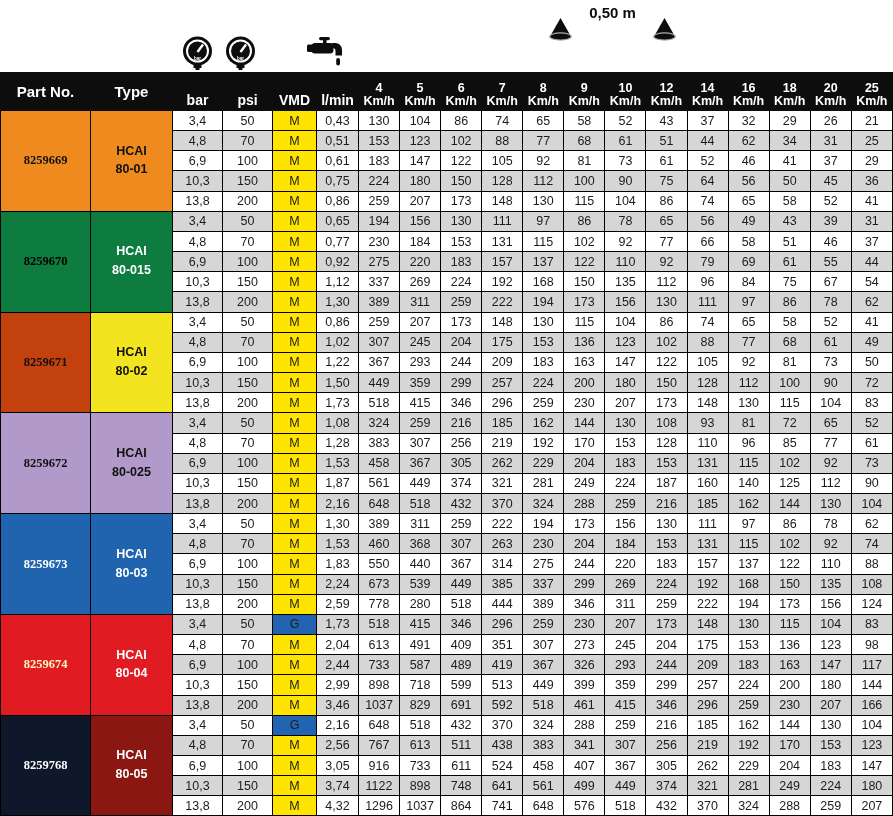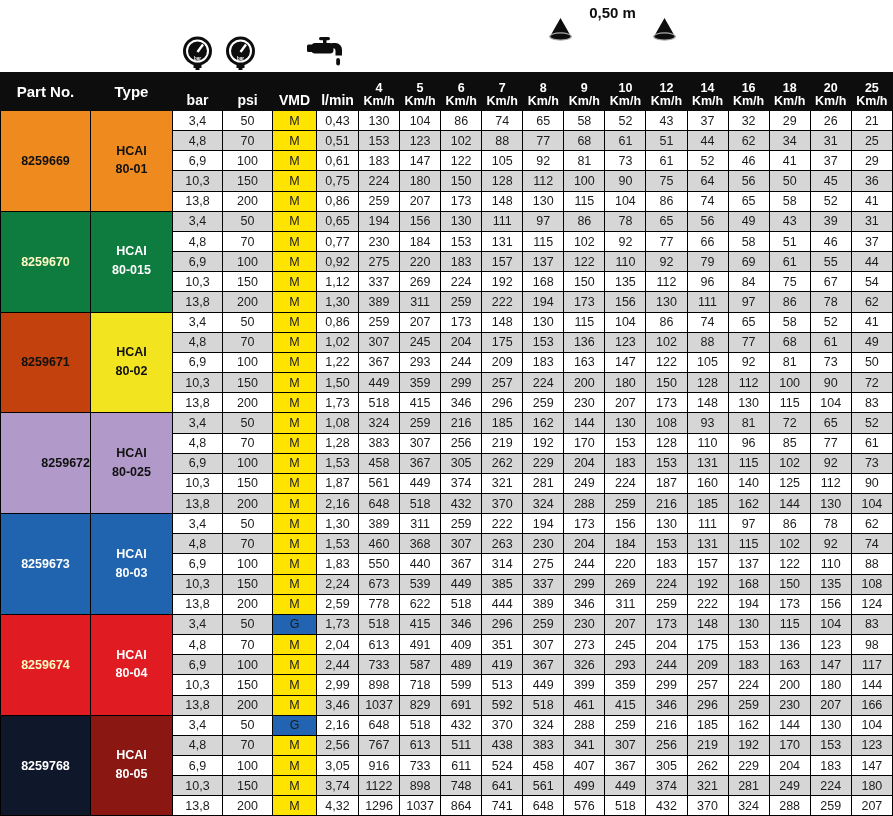--- a/index.html
+++ b/index.html
@@ -25,21 +25,21 @@
   
   table.spray { position:absolute; top:72px; left:0; width:893px; border-collapse:collapse; table-layout:fixed; }
   .spray th, .spray td { border:1px solid #000; padding:0; text-align:center; vertical-align:middle; overflow:hidden; }
   .spray thead th { background:#0d0d0d; color:#fff; font-weight:bold; border-color:#0d0d0d; height:38px; }
   th.fixed-th { font-size:15px; vertical-align:middle; }
   th.low-th { font-size:14px; vertical-align:bottom; padding-bottom:2px; }
   th.speed-th { font-size:12.5px; vertical-align:bottom; padding-bottom:1px; }
   th.speed-th div { line-height:1.1; }
   .spray tbody tr { height:20.17px; }
   .spray tbody td { font-size:12.5px; color:#1c1c1c; }
-  td.part-cell { font-size:15px; font-weight:bold; }
+  td.part-cell { font-size:15px; font-weight:bold;font-family:Liberation Serif, serif; }
   td.type-cell { font-size:15px; font-weight:bold; }
   td.type-cell div { line-height:1.1; }
   td.type-cell div + div { margin-top:5px; }
   td.white { background:#ffffff; }
   td.grey  { background:#d6d6d6; }
   td.vmd-m { background:#ffe400; color:#1c1c1c; }
   td.vmd-g { background:#2264b2; color:#ffffff; }
 </style>
 </head>
 <body>
@@ -265,21 +265,21 @@
           <td class="num white">115</td>
           <td class="num white">104</td>
           <td class="num white">86</td>
           <td class="num white">74</td>
           <td class="num white">65</td>
           <td class="num white">58</td>
           <td class="num white">52</td>
           <td class="num white">41</td>
         </tr>
         <tr>
-          <td class="part-cell" rowspan="5" style="background: rgb(14, 124, 63); color: #fef9c3;">8259670</td>
+          <td class="part-cell" rowspan="5" style="background: rgb(14, 124, 63); color: #000000;">8259670</td>
           <td class="type-cell" rowspan="5" style="background: rgb(14, 124, 63); color: rgb(255, 255, 255);">
             <div>HCAI</div>
             <div>80-015</div>
           </td>
           <td class="num grey">3,4</td>
           <td class="num grey">50</td>
           <td class="vmd-m">M</td>
           <td class="num grey">0,65</td>
           <td class="num grey">194</td>
           <td class="num grey">156</td>
@@ -465,21 +465,21 @@
           <td class="num white">230</td>
           <td class="num white">207</td>
           <td class="num white">173</td>
           <td class="num white">148</td>
           <td class="num white">130</td>
           <td class="num white">115</td>
           <td class="num white">104</td>
           <td class="num white">83</td>
         </tr>
         <tr>
-          <td class="part-cell" rowspan="5" style="background: rgb(177, 153, 201); color: rgb(17, 17, 17); text-align: right;">8259672</td>
+          <td class="part-cell" rowspan="5" style="background: rgb(177, 153, 201); color: rgb(17, 17, 17);">8259672</td>
           <td class="type-cell" rowspan="5" style="background: rgb(177, 153, 201); color: rgb(17, 17, 17);">
             <div>HCAI</div>
             <div>80-025</div>
           </td>
           <td class="num grey">3,4</td>
           <td class="num grey">50</td>
           <td class="vmd-m">M</td>
           <td class="num grey">1,08</td>
           <td class="num grey">324</td>
           <td class="num grey">259</td>
@@ -651,21 +651,21 @@
           <td class="num grey">150</td>
           <td class="num grey">135</td>
           <td class="num grey">108</td>
         </tr>
         <tr>
           <td class="num white">13,8</td>
           <td class="num white">200</td>
           <td class="vmd-m">M</td>
           <td class="num white">2,59</td>
           <td class="num white">778</td>
-          <td class="num white">622</td>
+          <td class="num white">280</td>
           <td class="num white">518</td>
           <td class="num white">444</td>
           <td class="num white">389</td>
           <td class="num white">346</td>
           <td class="num white">311</td>
           <td class="num white">259</td>
           <td class="num white">222</td>
           <td class="num white">194</td>
           <td class="num white">173</td>
           <td class="num white">156</td>

